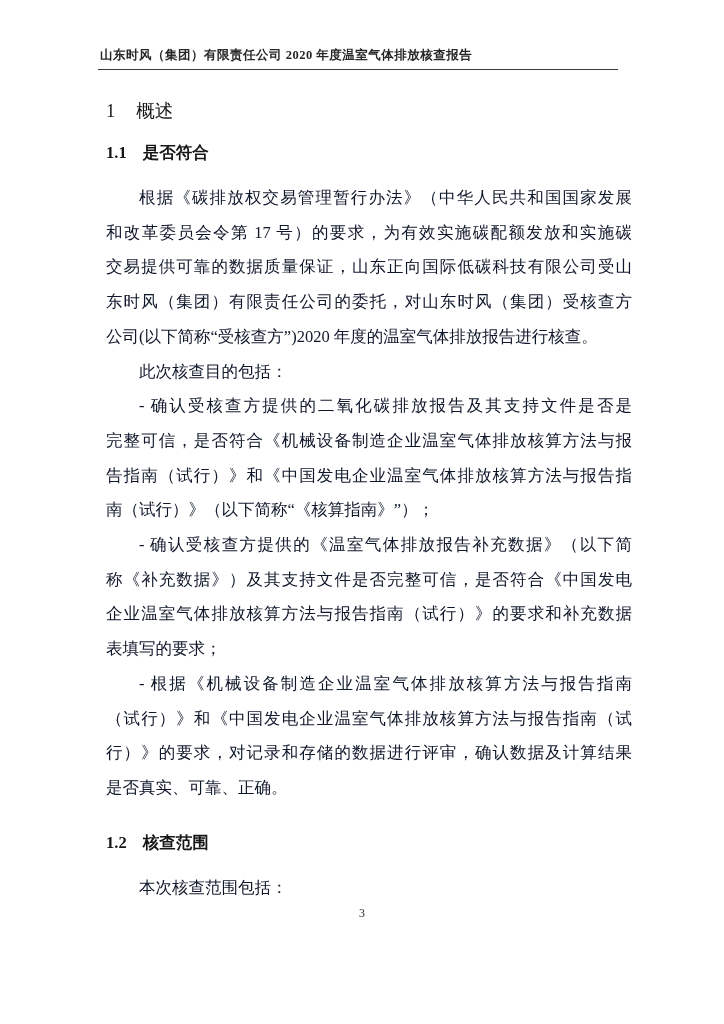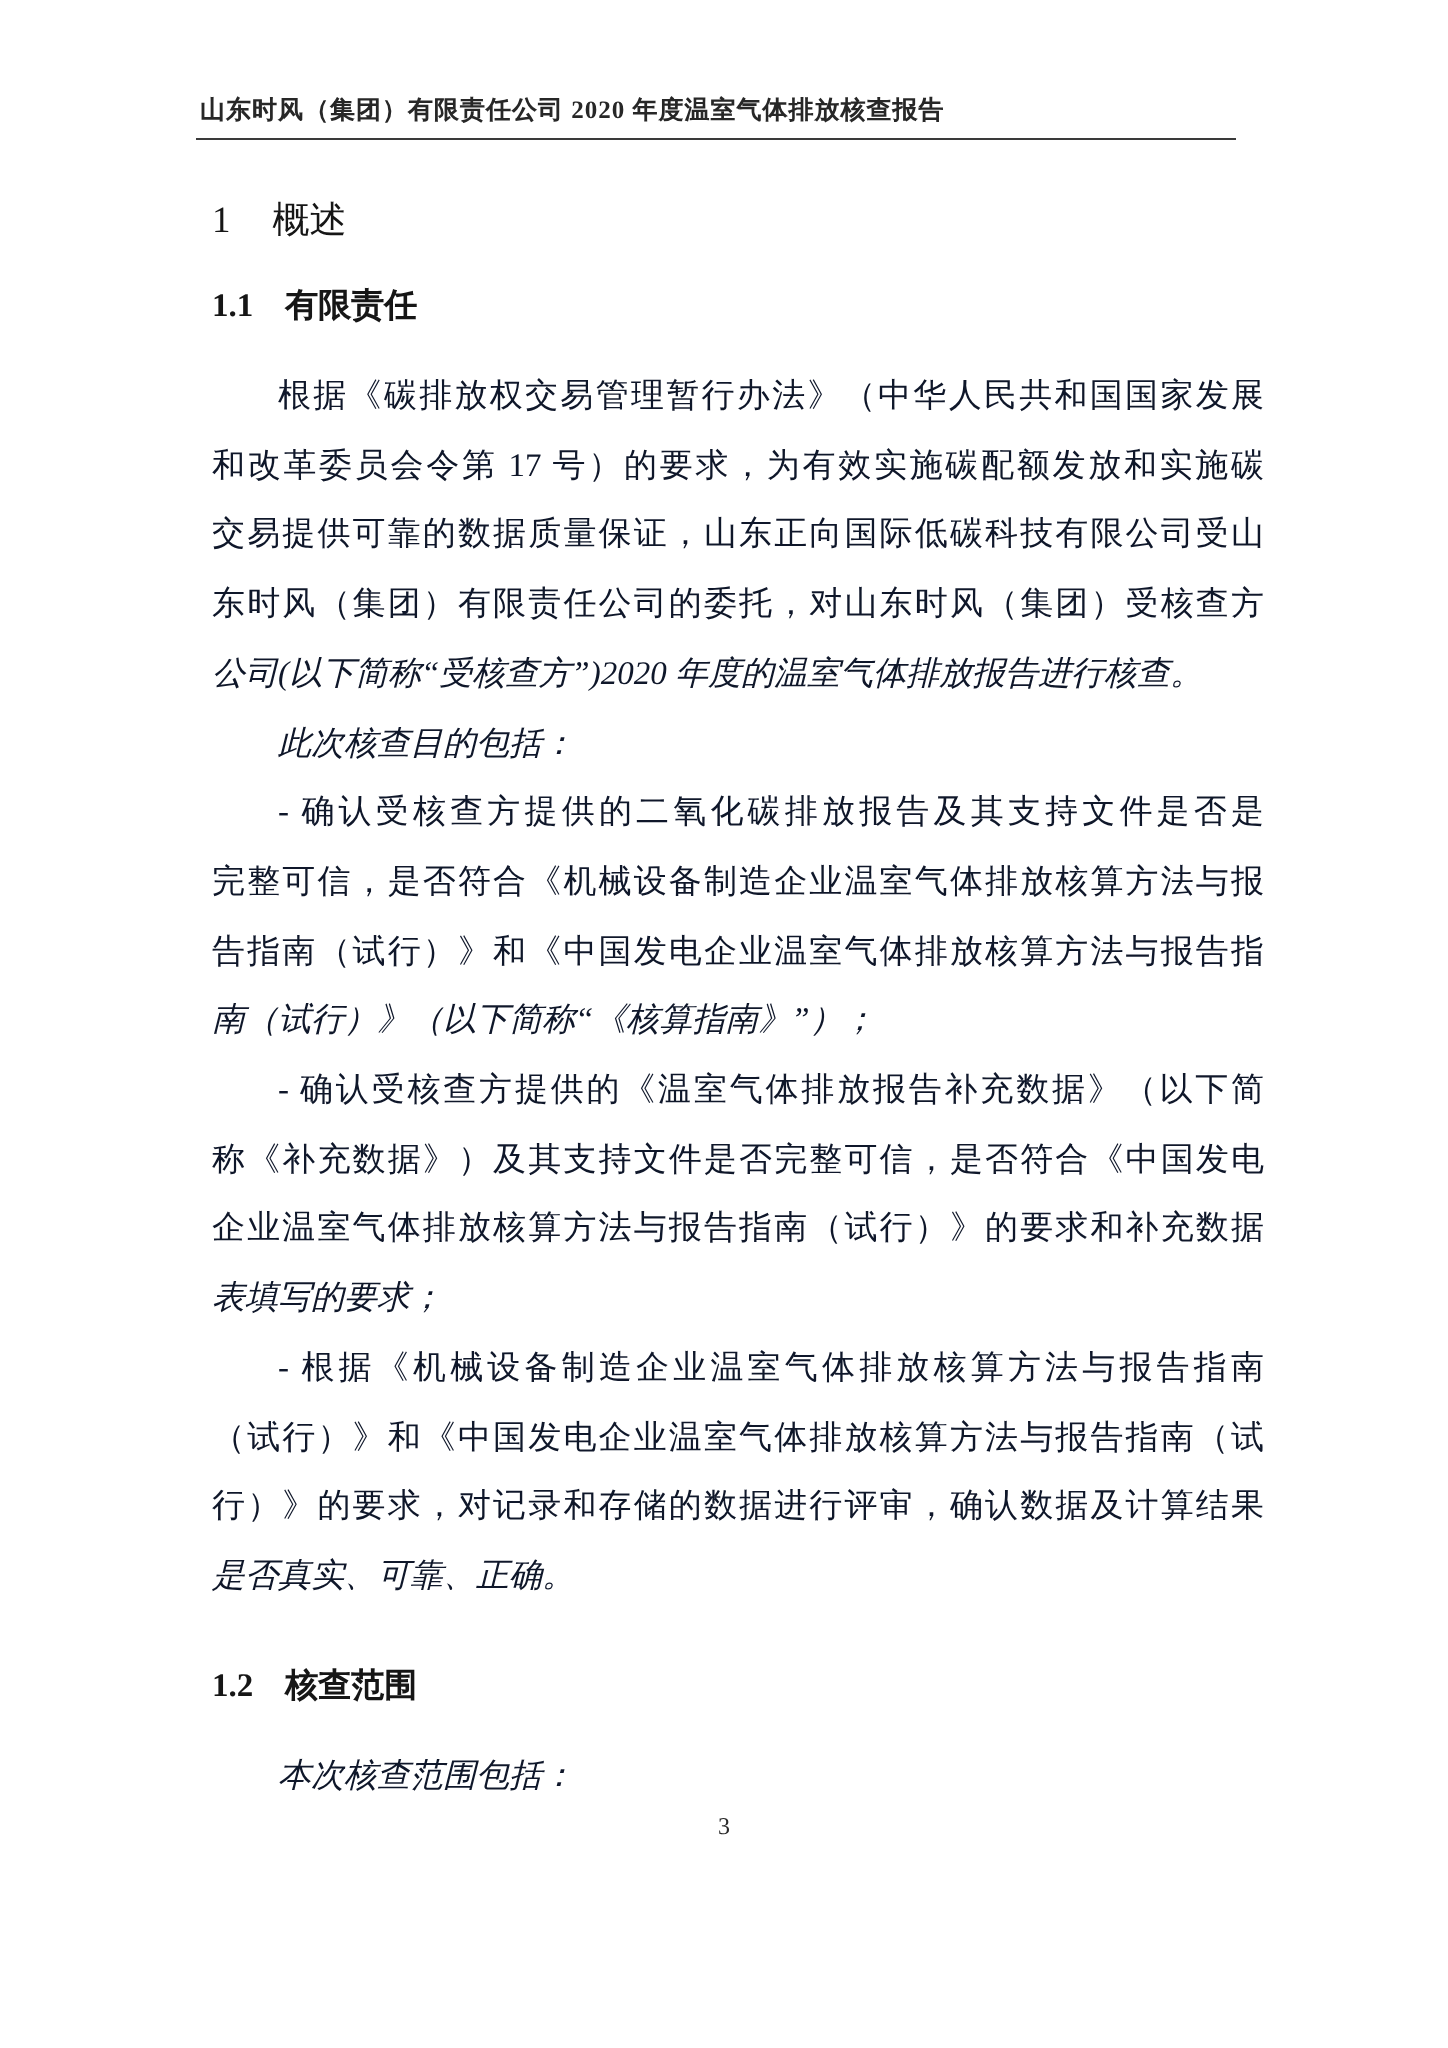--- a/index.html
+++ b/index.html
@@ -61,21 +61,20 @@
   .para { margin: 0; font-size: 16.5px; color: #0f172a; }
   .line {
     display: block;
     line-height: 34.7px;
     text-align: justify;
     text-align-last: justify;
   }
   .line.open {
     text-align: left;
     text-align-last: left;
-    font-style: italic;
   }
   .indent { text-indent: 33px; }
   
   .page-num {
     position: absolute;
     top: 906px;
     left: 0;
     width: 724px;
     text-align: center;
     font-size: 12px;
@@ -92,21 +91,21 @@
     <div class="doc-header-rule"></div>
   </header>
 
   <main class="doc-content">
 
     <h1 class="h-main">
       <span class="num">1</span><span>概述</span>
     </h1>
 
     <h2 class="h-sub">
-      <span class="num">1.1</span><span>有限责任</span>
+      <span class="num">1.1</span><span>是否符合</span>
     </h2>
 
     <p class="para">
       <span class="line indent">根据《碳排放权交易管理暂行办法》（中华人民共和国国家发展</span>
       <span class="line">和改革委员会令第 17 号）的要求，为有效实施碳配额发放和实施碳</span>
       <span class="line">交易提供可靠的数据质量保证，山东正向国际低碳科技有限公司受山</span>
       <span class="line">东时风（集团）有限责任公司的委托，对山东时风（集团）受核查方</span>
       <span class="line open">公司(以下简称“受核查方”)2020 年度的温室气体排放报告进行核查。</span>
     </p>
 

